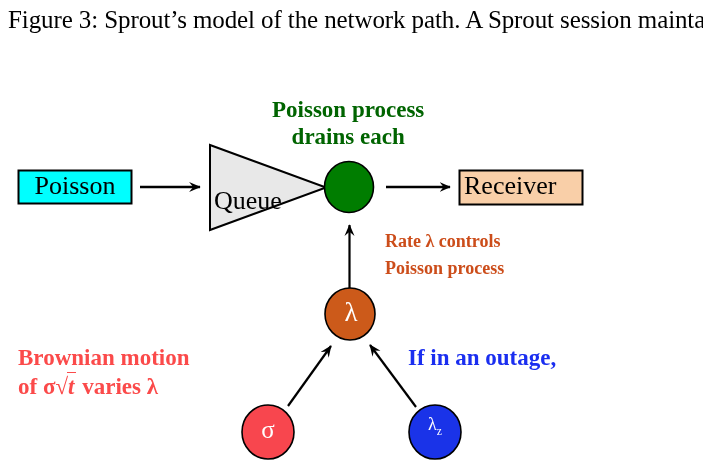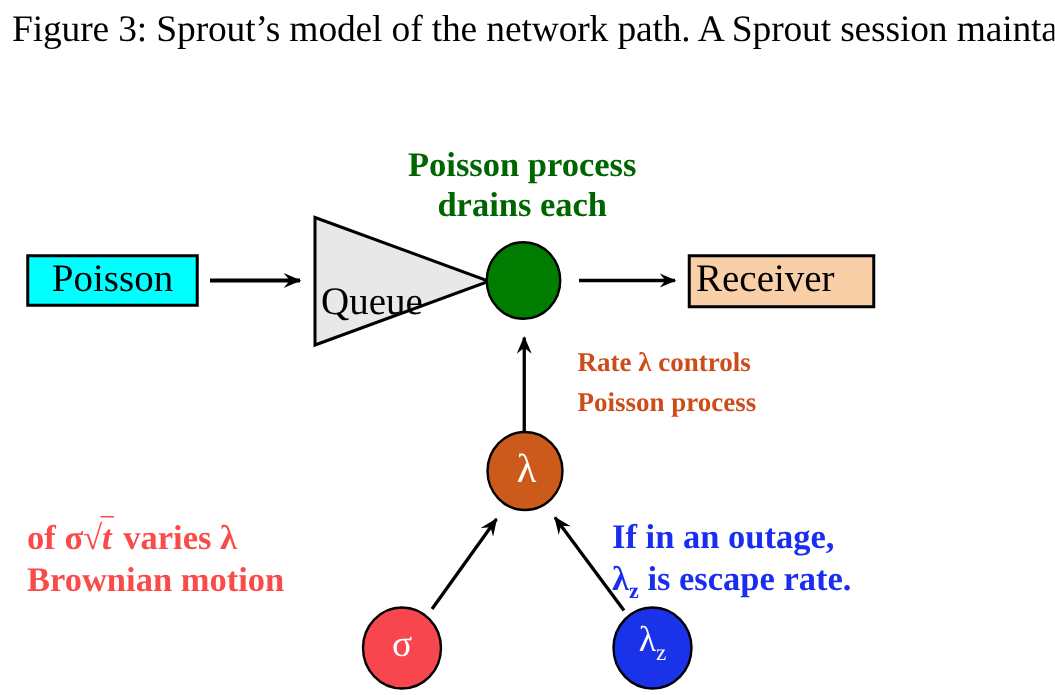--- a/index.html
+++ b/index.html
@@ -123,21 +123,21 @@
     font-size: 27px;
   }
   #sigma-node-label {
     left: 247px; top: 416px;
     width: 42px;
     font-size: 25px;
   }
   #lambdaz-node-label {
     left: 412px; top: 414px;
     width: 46px;
-    font-size: 24px;
+    font-size: 18px;
   }
   .sub {
     font-size: 0.64em;
     vertical-align: sub;
     line-height: 0;
   }
 </style>
 </head>
 <body>
 
@@ -192,31 +192,28 @@
     <div>Poisson process</div>
     <div>drains each</div>
   </div>
 
   <div id="rate-note" class="lbl">
     <div>Rate λ controls</div>
     <div>Poisson process</div>
   </div>
 
   <div id="brownian-note" class="lbl">
+    <div>Brownian motion</div>
     <div>
       <span>of </span><span class="sig-bold">σ</span><span class="sqrt-expr">√<span class="radicand">t</span></span><span> varies λ</span>
     </div>
-    <div>Brownian motion</div>
   </div>
 
   <div id="outage-note" class="lbl">
     <div>If in an outage,</div>
-    <div>
-      <span>λ</span><span class="sub">z</span><span> is escape rate.</span>
-    </div>
   </div>
 
   <div id="lambda-node-label" class="node-glyph">λ</div>
 
   <div id="sigma-node-label" class="node-glyph">σ</div>
 
   <div id="lambdaz-node-label" class="node-glyph">
     <span>λ</span><span class="sub">z</span>
   </div>
 

